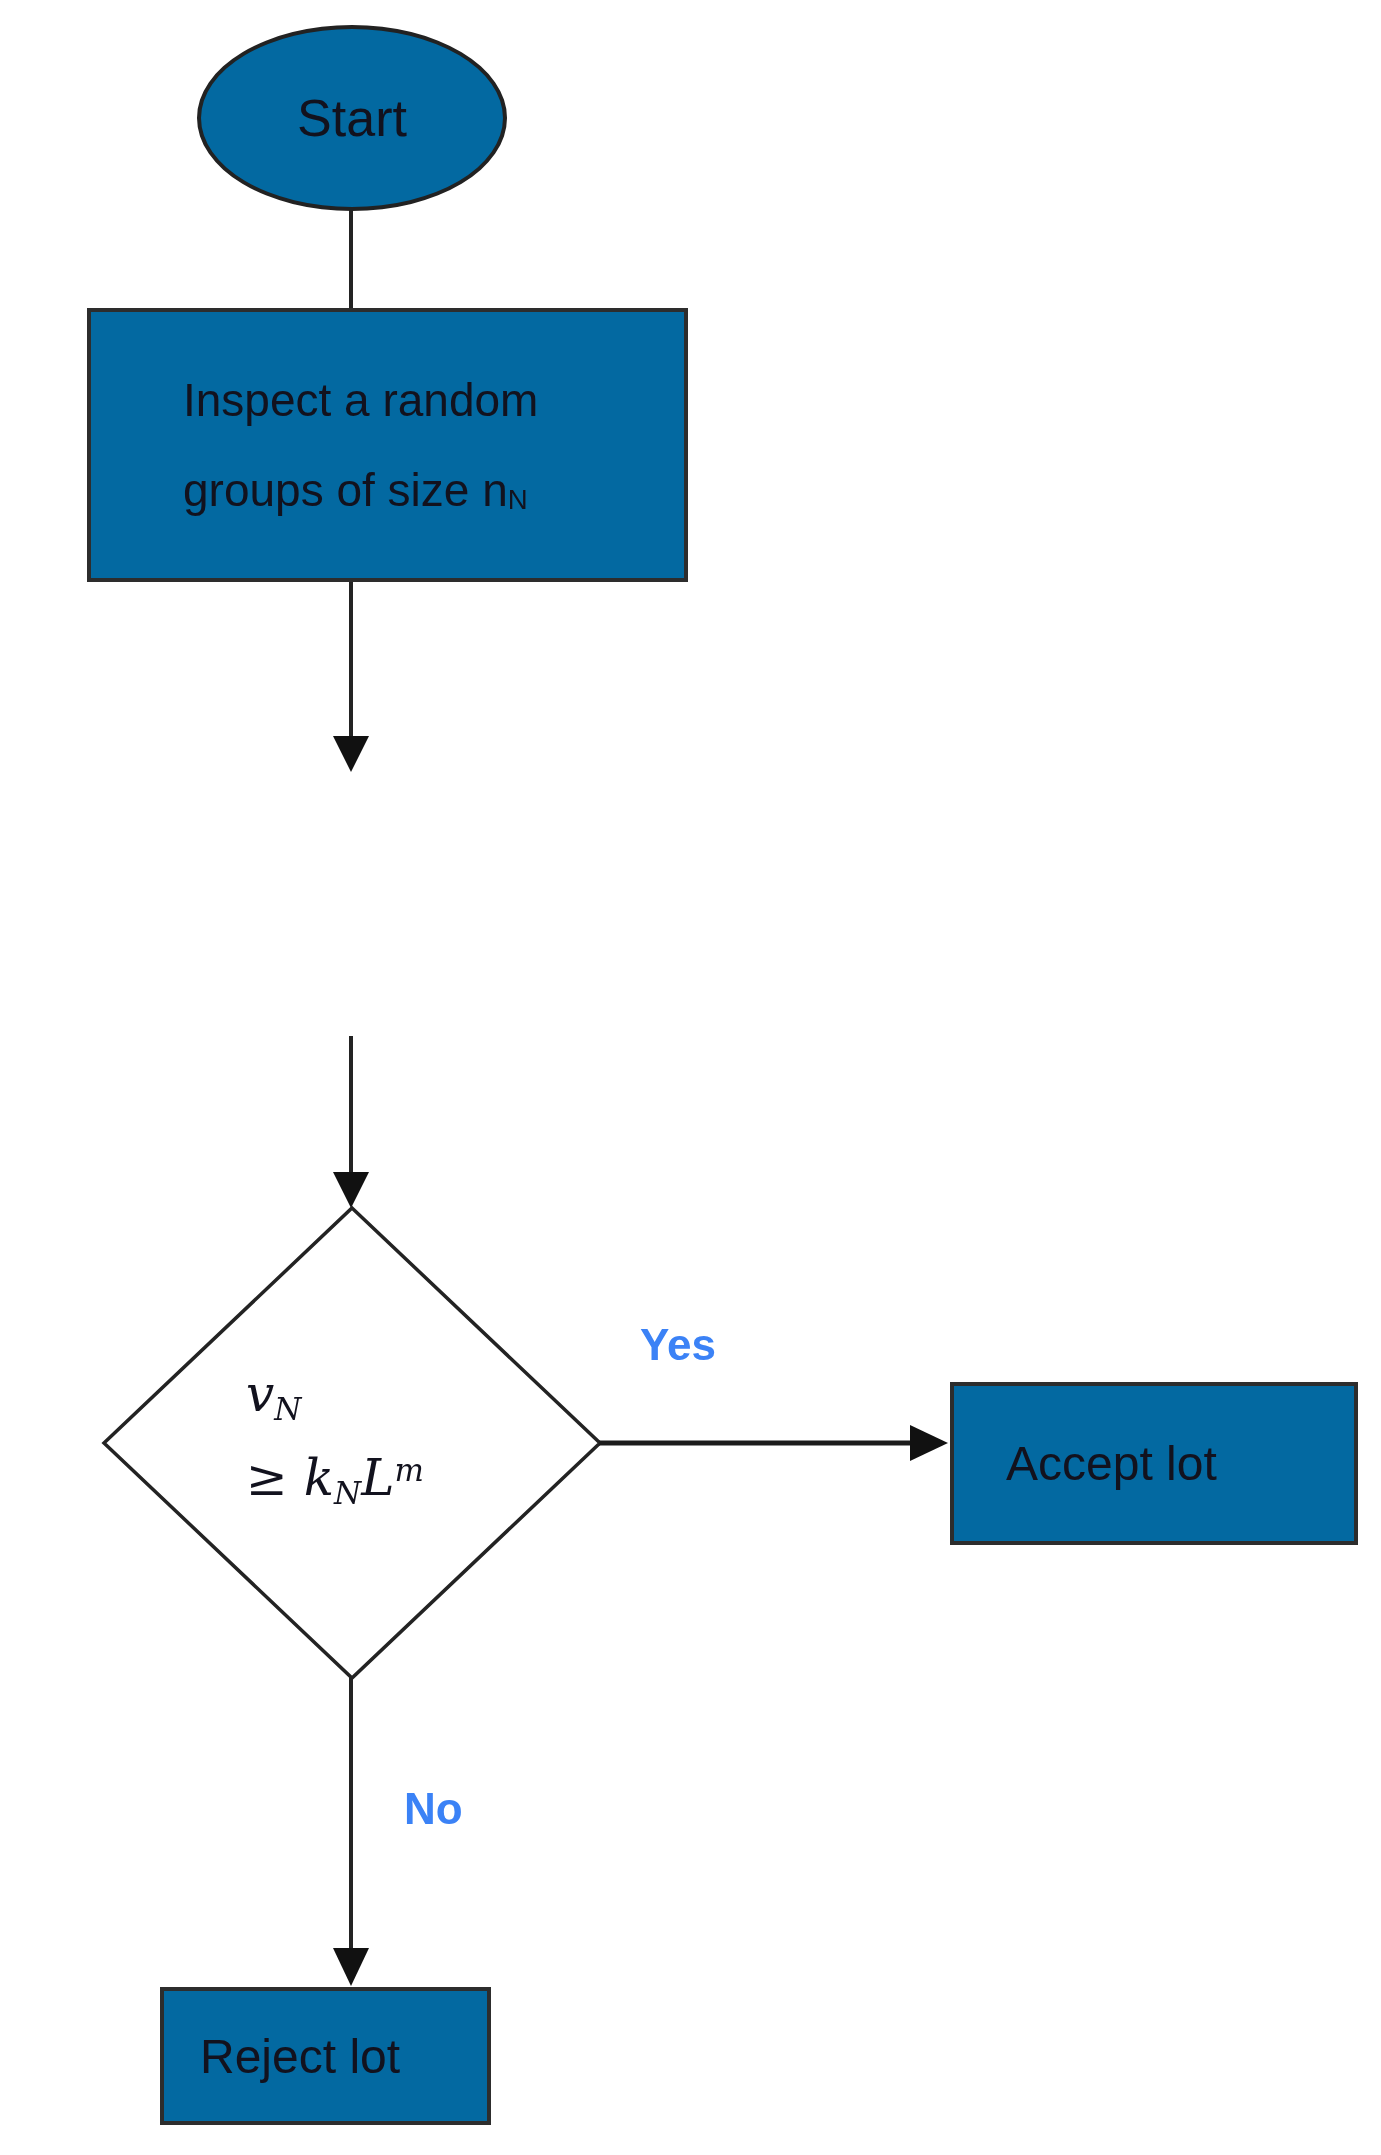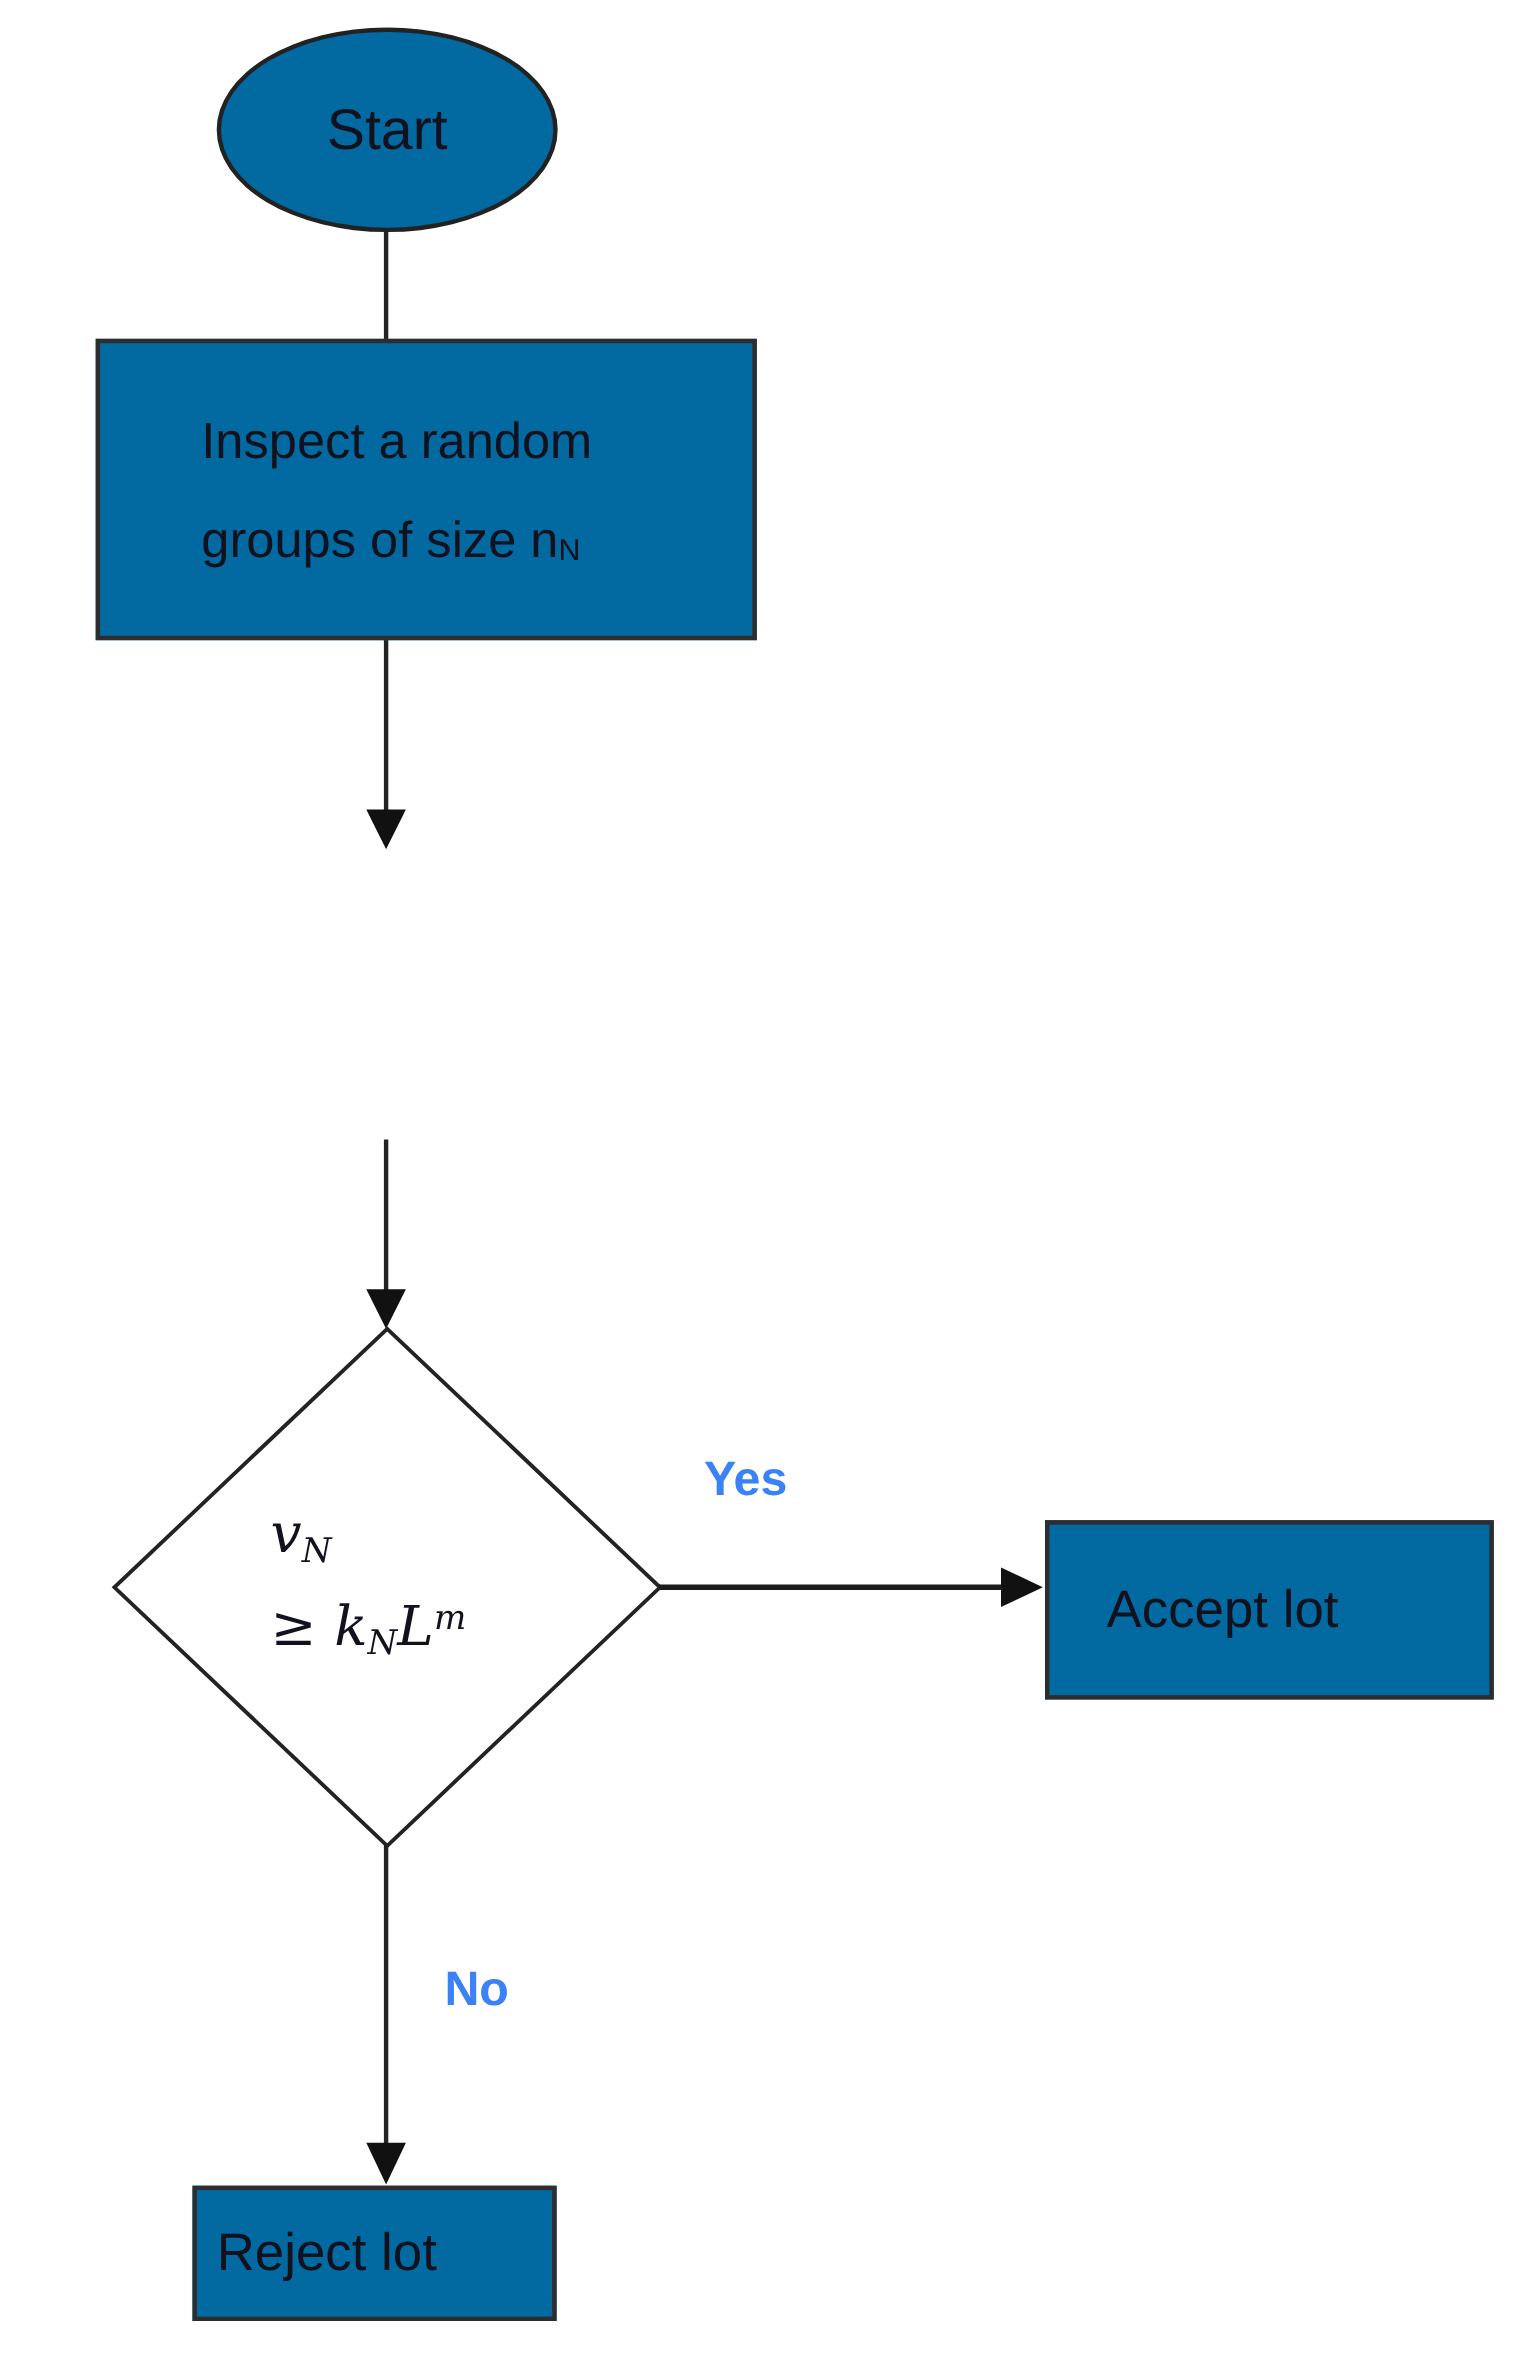--- a/index.html
+++ b/index.html
@@ -64,25 +64,25 @@
   }
   .process-accept {
     left: 950px;
     top: 1382px;
     width: 408px;
     height: 163px;
     padding-left: 52px;
     font-size: 48px;
   }
   .process-reject {
-    left: 175px;
+    left: 160px;
     top: 1987px;
     width: 331px;
-    height: 123px;
-    padding-left: 18px;
+    height: 138px;
+    padding-left: 36px;
     font-size: 48px;
   }
   .decision-text {
     position: absolute;
     left: 246px;
     top: 1352px;
     width: 320px;
     font-family: "DejaVu Serif", "Liberation Serif", serif;
     font-style: italic;
     font-size: 50px;

